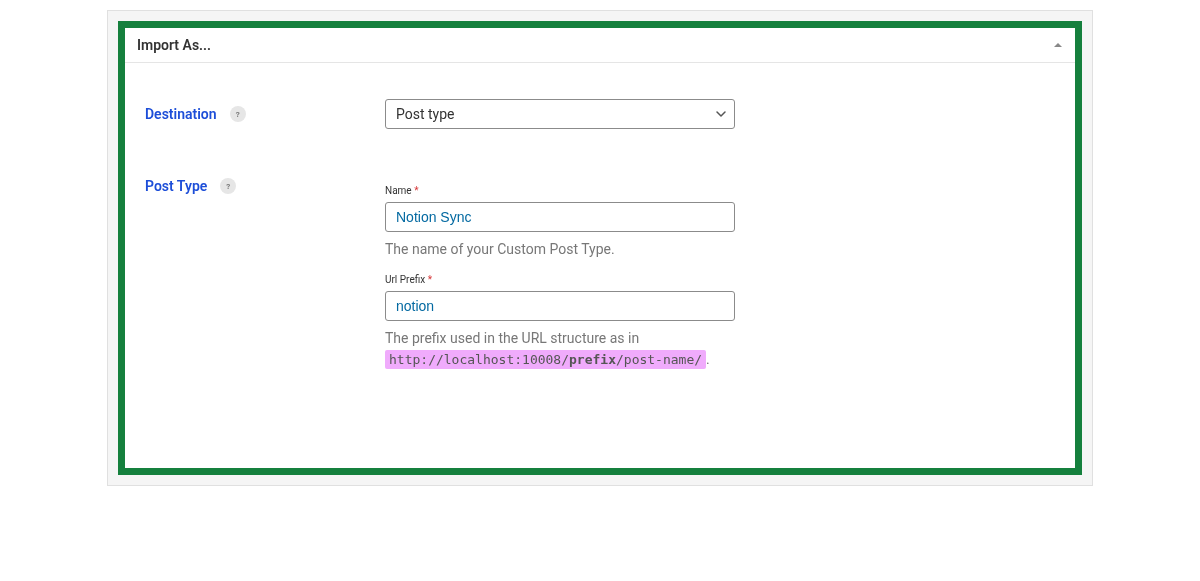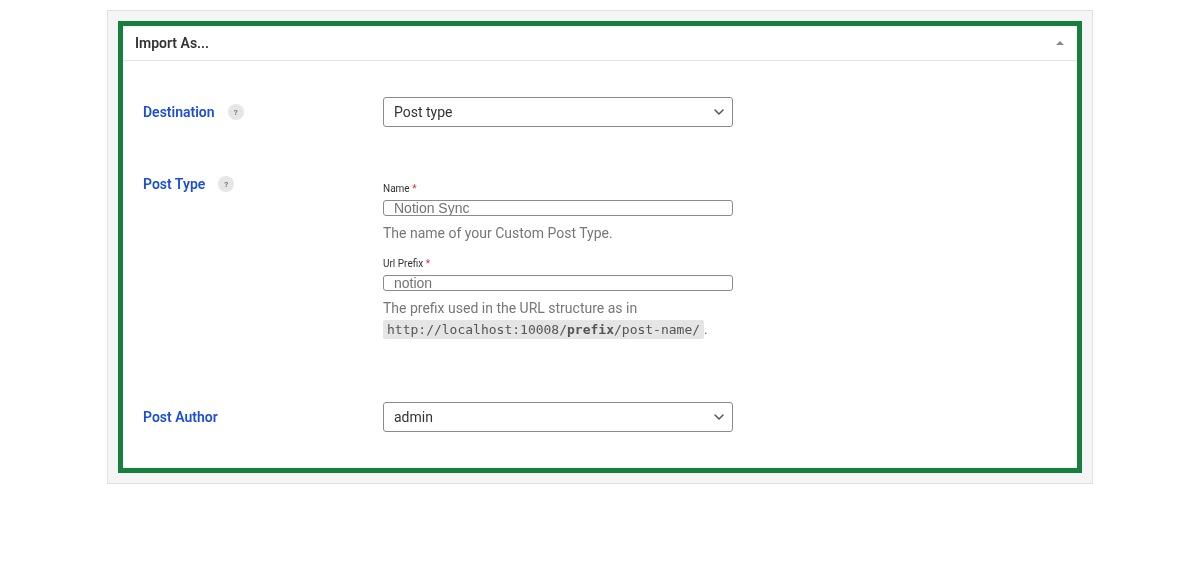--- a/index.html
+++ b/index.html
@@ -15,21 +15,21 @@
       padding: 10px 107px;
     }
     .outer-container {
       border: 1px solid #e0e0e0;
       background: #f5f5f5;
       padding: 10px;
       width: 986px;
     }
     .panel {
       background: #fff;
-      border: 5px solid #15803d;
+      border: 7px solid #15803d;
     }
     .panel-header {
       display: flex;
       align-items: center;
       justify-content: space-between;
       padding: 9px 12px;
       border-bottom: 1px solid #e5e5e5;
       cursor: pointer;
     }
     .panel-title {
@@ -119,35 +119,35 @@
     .sub-label {
       font-size: 10px;
       color: #333;
       margin-bottom: 6px;
     }
     .required {
       color: #d63638;
     }
     .text-input {
       width: 350px;
-      height: 16px;
+      height: 30px;
       border: 1px solid #8b8b8b;
       border-radius: 3px;
       padding: 0 10px;
       font-size: 14px;
-      color: #737373;
+      color: #0369a1;
     }
     .helper-text {
       font-size: 14px;
       color: #777;
       margin-top: 7px;
       line-height: 1.5;
     }
     .url-code {
-      background: #e5e5e5;
+      background: #f0abfc;
       padding: 2px 4px;
       font-family: Menlo, Consolas, monospace;
       font-size: 13px;
       color: #555;
       border-radius: 2px;
     }
     .url-code strong {
       font-weight: 700;
     }
   </style>
@@ -209,33 +209,16 @@
               <span>The prefix used in the URL structure as in</span><br>
               <span class="url-code"><span>http://localhost:10008/</span><strong>prefix</strong><span>/post-name/</span></span><span>.</span>
             </div>
           </div>
         </div>
       </div>
 
       <div class="field-row compact">
       </div>
 
-      <div class="field-row" style="margin-bottom:0">
-        <div class="field-label-col">
-          <span class="field-label">Post Author</span>
-        </div>
-        <div class="field-control-col">
-          <div class="select-wrap">
-            <div class="faux-select">
-              <span>admin</span>
-            </div>
-            <span class="select-chevron">
-              <svg width="12" height="12" viewBox="0 0 12 12">
-                  <path d="M2 4 L6 8 L10 4" stroke="#555" stroke-width="1.5" fill="none" stroke-linecap="round" stroke-linejoin="round"></path>
-                </svg>
-            </span>
-          </div>
-        </div>
-      </div>
 
     </div>
   </div>
 </div>
 
 </body></html>

